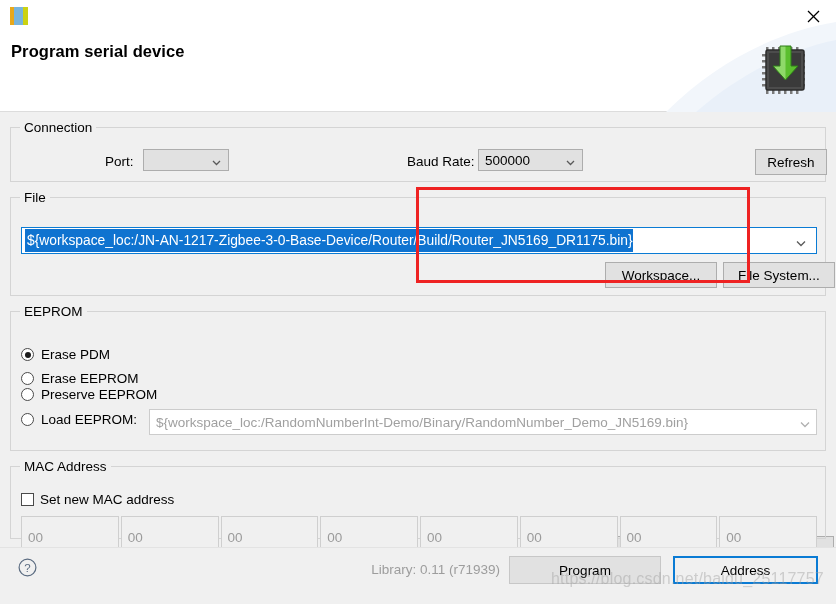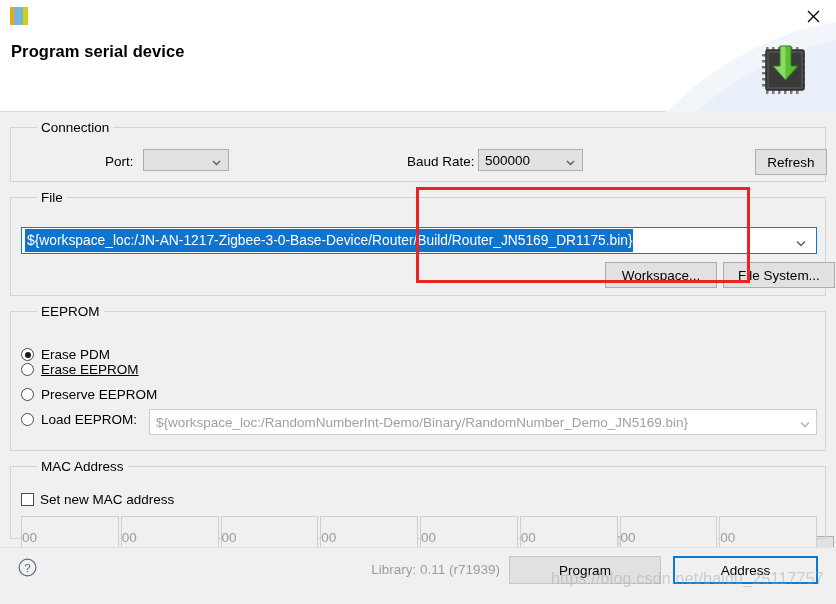--- a/index.html
+++ b/index.html
@@ -78,21 +78,21 @@
 
   fieldset.group {
     position: absolute;
     margin: 0;
     padding: 0;
     border: 1px solid #d4d4d4;
     background: transparent;
     box-sizing: border-box;
   }
   fieldset.group > legend {
-    margin-left: 26px;
+    margin-left: 9px;
     padding: 0 4px;
     font-size: 13.5px;
     color: #000;
   }
 
   
   #grp-connection { left: 10px; top: 8px; width: 816px; height: 62px; }
 
   .lbl { font-size: 13.5px; color: #000; position: absolute; }
 
@@ -218,20 +218,21 @@
   .mac-field {
     flex: 1;
     height: 42px;
     box-sizing: border-box;
     border: 1px solid #cfcfcf;
     background: #f0f0f0;
     color: #9b9b9b;
     font-size: 13.5px;
     display: flex;
     align-items: center;
+    padding-left: 6px;
   }
 
   
   .dlg-footer {
     position: absolute;
     left: 0; top: 547px;
     width: 836px; height: 57px;
     background: #f0f0f0;
     border-top: 1px solid #e3e3e3;
     box-sizing: border-box;
@@ -392,21 +393,21 @@
   </fieldset>
 
   <fieldset class="group" id="grp-eeprom">
     <legend>EEPROM</legend>
 
     <div class="radio-row" style="left:10px; top:28px;">
       <span class="radio checked"></span>
       <span>Erase PDM</span>
     </div>
 
-    <div class="radio-row" style="left:10px; top:43px;text-decoration:underline;">
+    <div class="radio-row" style="left:10px; top:52px;">
       <span class="radio"></span>
       <span>Erase EEPROM</span>
     </div>
 
     <div class="radio-row" style="left:10px; top:68px;">
       <span class="radio"></span>
       <span>Preserve EEPROM</span>
     </div>
 
     <div class="radio-row" style="left:10px; top:93px;">

